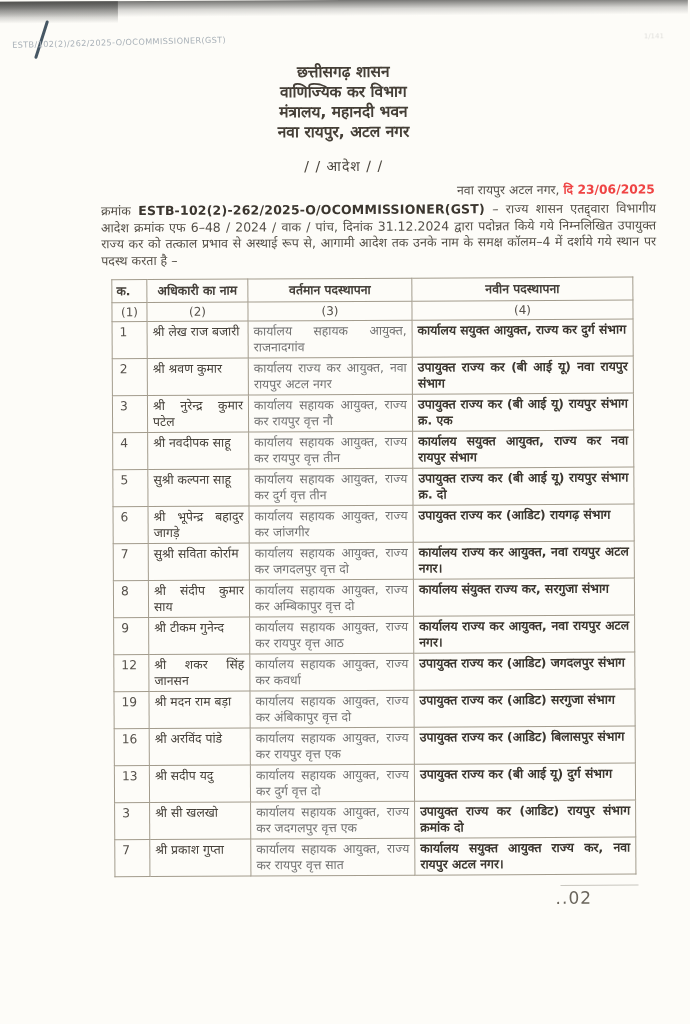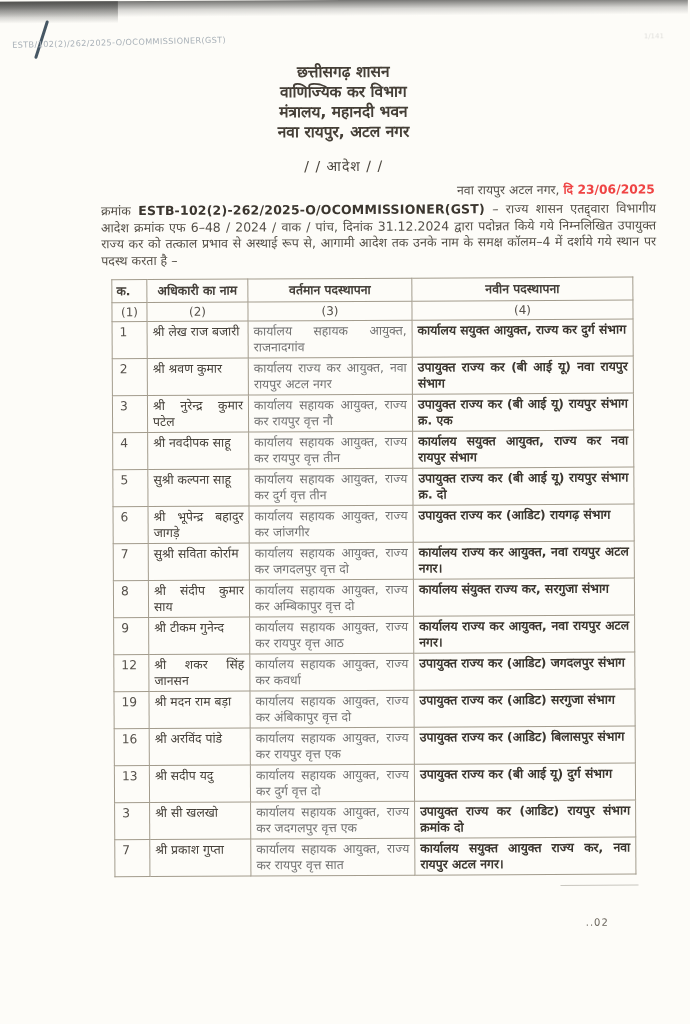--- a/index.html
+++ b/index.html
@@ -80,22 +80,22 @@
   }
   .order-table tbody td:nth-child(3){
     text-align:justify;color:#737373;
   }
   .order-table tbody td:nth-child(4){
     text-align:justify;color:#3b362f;font-weight:600;
   }
   .order-table tbody tr{height:36px;}
   
   .footer-mark{
-    position:absolute;top:889px;left:583px;
-    font-size:10px;color:#6a655c;letter-spacing:1px;margin-top:29px;
+    position:absolute;top:889px;left:553px;
+    font-size:17px;color:#6a655c;letter-spacing:1px;
   }
   .footer-underline{
     position:absolute;top:886px;left:558px;width:78px;height:1px;
     background:rgba(150,145,135,.5);
   }
 </style>
 </head>
 <body>
 
 <div class="page">

